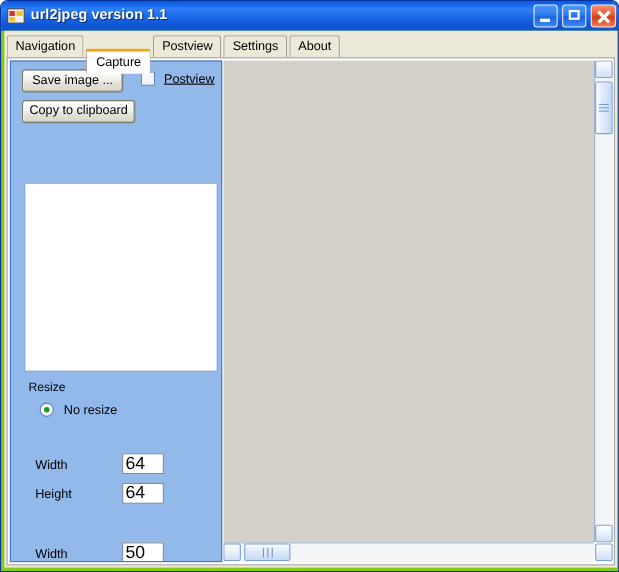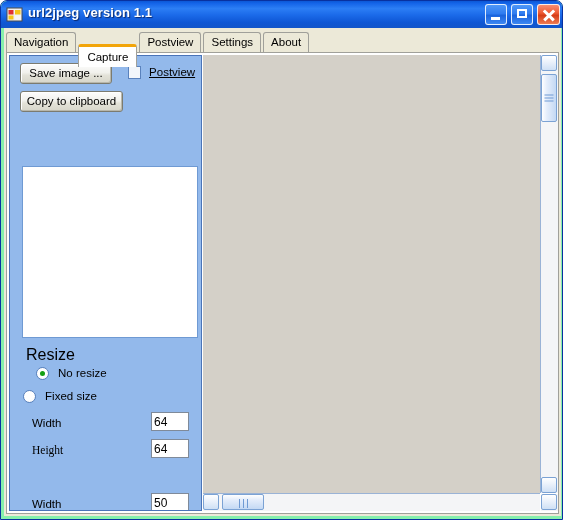--- a/index.html
+++ b/index.html
@@ -16,21 +16,21 @@
     color: #000000;
   }
 
   
   .window {
     position: absolute;
     left: 0; top: 0;
     width: 563px;
     height: 520px;
     box-sizing: border-box;
-    background: #86efac;
+    background: #84cc16;
     border: 1px solid #0831a0;
     border-radius: 7px 7px 0 0;
     overflow: hidden;
   }
 
   
   .titlebar {
     position: absolute;
     left: 0; top: 0;
     width: 563px;
@@ -235,47 +235,46 @@
     width: 176px; height: 172px;
     background: #ffffff;
     border: 1px solid #6f9ad3;
     box-sizing: border-box;
   }
 
   
   .grouplabel {
     position: absolute;
     left: 16px; top: 290px;
-    font-size: 16px;
+    font-size: 11px;
     color: #000000;
   }
   #radio-no-resize { left: 26px; top: 310px; }
   #radio-fixed-size { left: 13px; top: 333px; }
   #radio-percent-size { left: 13px; top: 414px; }
 
   .fieldlabel {
     position: absolute;
     font-size: 11.5px;
     color: #000000;
   }
   #label-width-fixed { left: 22px; top: 361px; }
-  #label-height-fixed { left: 22px; top: 388px; font-family: Liberation Serif, serif; }
+  #label-height-fixed { left: 22px; top: 388px; }
   #label-width-percent { left: 22px; top: 442px; }
 
   .textinput {
     position: absolute;
     background: #ffffff;
     border: 1px solid #7f8a99;
     box-sizing: border-box;
     font-family: "Liberation Sans", sans-serif;
-    font-size: 12px;
+    font-size: 16px;
     color: #000000;
     padding: 0 2px;
     outline: none;
-    margin-left: 40px;
   }
   #input-width-fixed { left: 101px; top: 356px; width: 38px; height: 19px; }
   #input-height-fixed { left: 101px; top: 383px; width: 38px; height: 19px; }
   #input-width-percent { left: 101px; top: 437px; width: 38px; height: 19px; }
 
   
   .rightarea {
     position: absolute;
     left: 196px; top: 2px;
     width: 355px;
@@ -421,24 +420,20 @@
 
         <div class="previewbox"></div>
 
         <div class="grouplabel">Resize</div>
 
         <div class="radiorow" id="radio-no-resize">
           <span class="radio on"></span>
           <span class="rlabel">No resize</span>
         </div>
 
-        <div class="radiorow" id="radio-fixed-size">
-          <span class="radio"></span>
-          <span class="rlabel">Fixed size</span>
-        </div>
 
         <div class="fieldlabel" id="label-width-fixed">Width</div>
         <input class="textinput" id="input-width-fixed" type="text" value="64" style="">
 
         <div class="fieldlabel" id="label-height-fixed">Height</div>
         <input class="textinput" id="input-height-fixed" type="text" value="64" style="">
 
 
         <div class="fieldlabel" id="label-width-percent">Width</div>
         <input class="textinput" id="input-width-percent" type="text" value="50" style="">

